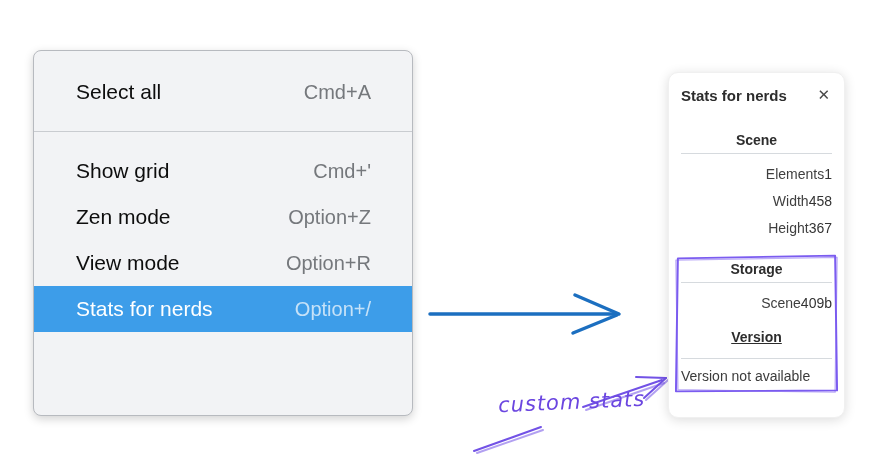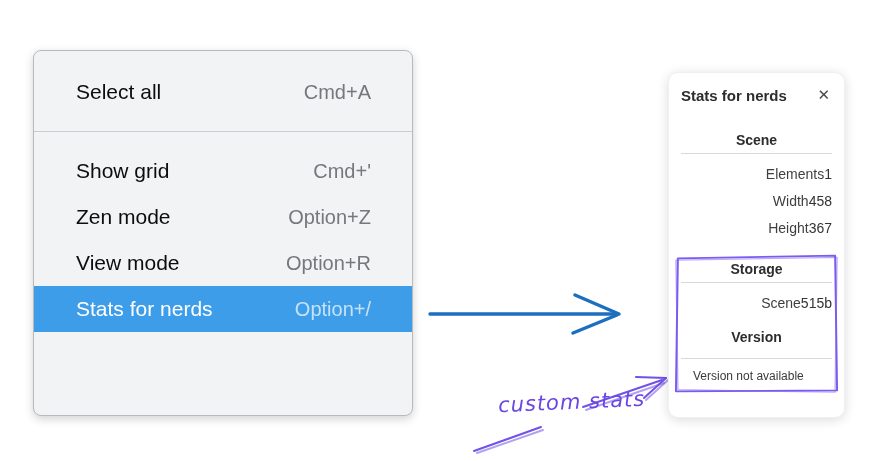--- a/index.html
+++ b/index.html
@@ -103,29 +103,28 @@
     margin: 12px -8px 0 -8px;
     padding: 2px 8px 3px 8px;
   }
   .purple-box-svg {
     position: absolute;
     inset: 0;
     width: 100%; height: 100%;
     pointer-events: none;
   }
   .storage-heading { margin-top: 5px; }
-  .version-heading { margin-top: 12px; }
+  .version-heading { margin-top: 12px; text-decoration: underline; }
   .version-rule { margin-top: 12px; }
   .version-note {
     margin-top: 5px;
     height: 27px;
     line-height: 25px;
     color: #3b3b3b;
-    font-size: 12px;
-    margin-left: 12px;
+    font-size: 14px;
   }
 
   
   .arrows-overlay {
     position: absolute;
     inset: 0;
     width: 873px; height: 461px;
     pointer-events: none;
   }
   .annotation-text {
@@ -217,21 +216,21 @@
       <svg class="purple-box-svg" viewBox="0 0 171 160" preserveAspectRatio="none" xmlns="http://www.w3.org/2000/svg">
         <path d="M5 6 L166 3 L168 156 L3 157 Z" fill="none" stroke="#7b5cf0" stroke-width="2" stroke-linejoin="round"></path>
         <path d="M3 8 L168 5 L166 158 L5 155 Z" fill="none" stroke="#7b5cf0" stroke-width="1.4" stroke-linejoin="round" opacity="0.5"></path>
       </svg>
 
       <div class="section-heading storage-heading">Storage</div>
       <hr class="heading-rule">
       <div class="stat-rows">
         <div class="stat-row">
           <span class="stat-label">Scene</span>
-          <span class="stat-value">515b</span>
+          <span class="stat-value">409b</span>
         </div>
       </div>
 
       <div class="section-heading version-heading">Version</div>
       <hr class="heading-rule version-rule">
       <div class="version-note">Version not available</div>
     </div>
   </div>
 
 </div>

